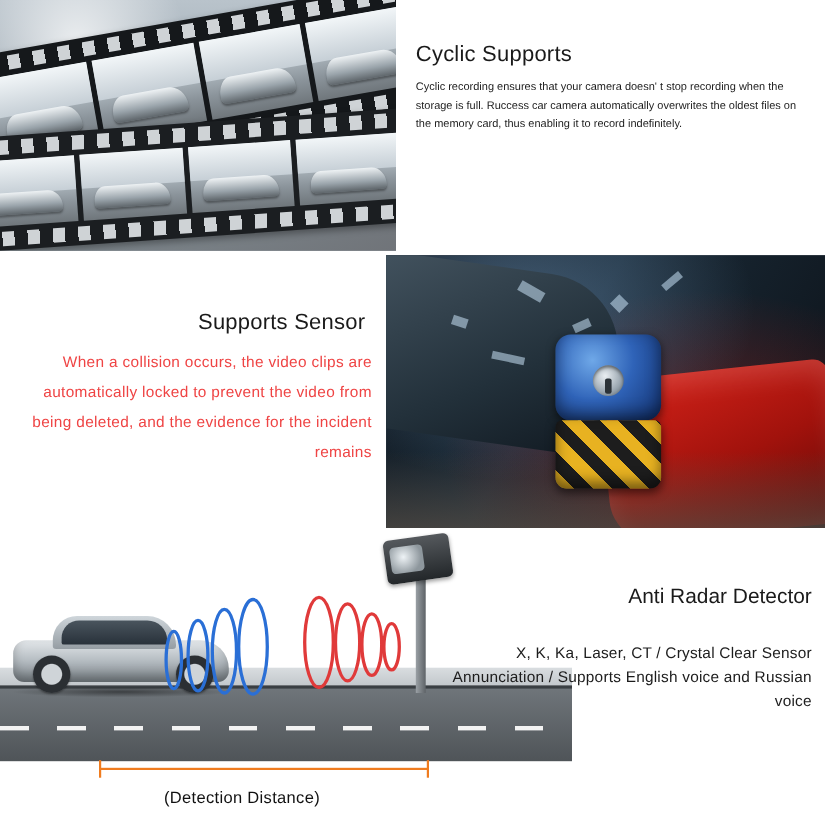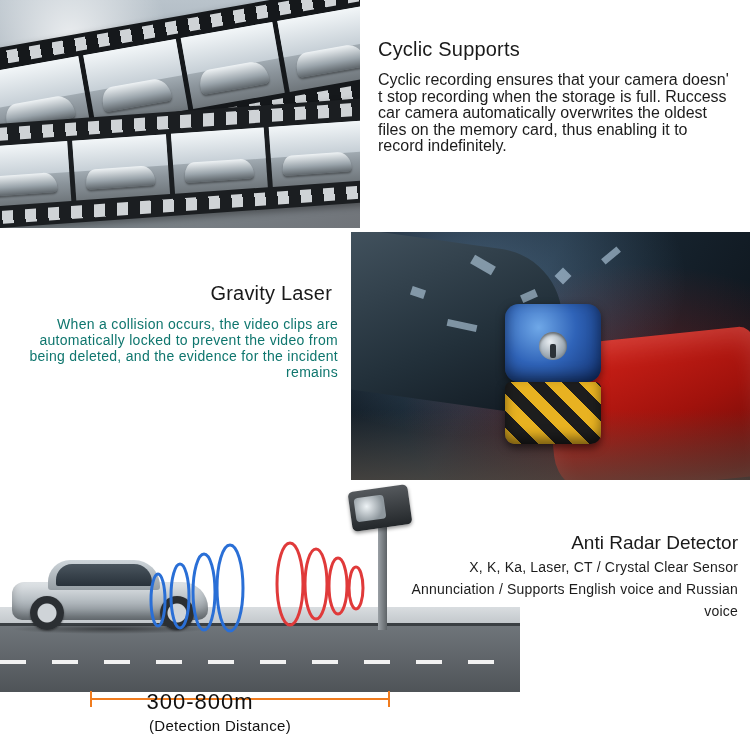--- a/index.html
+++ b/index.html
@@ -116,21 +116,21 @@
     width: 356px;
   }
   .h-title {
     font-size: 20px;
     color: #1a1a1a;
     margin: 0 0 11px 0;
     font-weight: normal;
     letter-spacing: .2px;
   }
   .h-body {
-    font-size: 16px;
+    font-size: 10px;
     line-height: 16.5px;
     color: #1c1c1c;
     margin: 0;
   }
 
   
   .sec2 {
     position: absolute;
     left: 0; top: 232px;
     width: 750px; height: 248px;
@@ -139,22 +139,22 @@
     position: absolute;
     left: 0; top: 50px;
     width: 342px;
     text-align: right;
     padding-right: 4px;
     box-sizing: border-box;
   }
   .sec2-text .h-title { margin-right: 6px; }
   .sec2-body {
     font-size: 14px;
-    line-height: 16px;
-    color: #0f766e;
+    line-height: 27px;
+    color: #ef4444;
     margin: 0;
     letter-spacing: .3px;
     padding-left: 20px;
   }
   .sec2-img {
     position: absolute;
     left: 351px; top: 0;
     width: 399px; height: 248px;
     overflow: hidden;
     background: linear-gradient(135deg,#1d2733 0%,#2b3a49 35%,#121a22 100%);
@@ -396,21 +396,21 @@
   }
   .sec3-text {
     position: absolute;
     left: 400px; top: 48px;
     width: 338px;
     text-align: right;
   }
   .sec3-title {
     font-size: 19px;
     color: #1a1a1a;
-    margin: 0 0 2px 0;
+    margin: 0 0 28px 0;
     font-weight: normal;
   }
   .sec3-body {
     font-size: 14px;
     line-height: 22px;
     color: #1c1c1c;
     margin: 0;
     letter-spacing: .2px;
   }
 </style>
@@ -451,21 +451,21 @@
 
     <div class="sec1-text">
       <h2 class="h-title">Cyclic Supports</h2>
       <p class="h-body">Cyclic recording ensures that your camera doesn' t stop recording when the storage is full. Ruccess car camera automatically overwrites the oldest files on the memory card, thus enabling it to record indefinitely.</p>
     </div>
   </div>
 
   <div class="sec2">
 
     <div class="sec2-text">
-      <h2 class="h-title">Gravity Laser</h2>
+      <h2 class="h-title">Supports Sensor</h2>
       <p class="sec2-body">When a collision occurs, the video clips are automatically locked to prevent the video from being deleted, and the evidence for the incident remains</p>
     </div>
 
     <div class="sec2-img">
       <div class="crash-dark"></div>
       <div class="car-dark"></div>
       <div class="car-red"></div>
       <div class="glass-shard s1"></div>
       <div class="glass-shard s2"></div>
       <div class="glass-shard s3"></div>
@@ -513,21 +513,20 @@
         <g fill="none" stroke="#e03a3a" stroke-width="3">
           <ellipse cx="290" cy="100" rx="13" ry="41"></ellipse>
           <ellipse cx="316" cy="100" rx="11" ry="35"></ellipse>
           <ellipse cx="338" cy="102" rx="9" ry="28"></ellipse>
           <ellipse cx="356" cy="104" rx="7" ry="21"></ellipse>
         </g>
       </svg>
 
       <div class="distance-bar"></div>
       <div class="dist-label">
-        <p class="dist-main">300-800m</p>
         <p class="dist-sub">(Detection Distance)</p>
       </div>
     </div>
 
     <div class="sec3-text">
       <h2 class="sec3-title">Anti Radar Detector</h2>
       <p class="sec3-body">X, K, Ka, Laser, CT / Crystal Clear Sensor Annunciation / Supports English voice and Russian voice</p>
     </div>
   </div>
 

